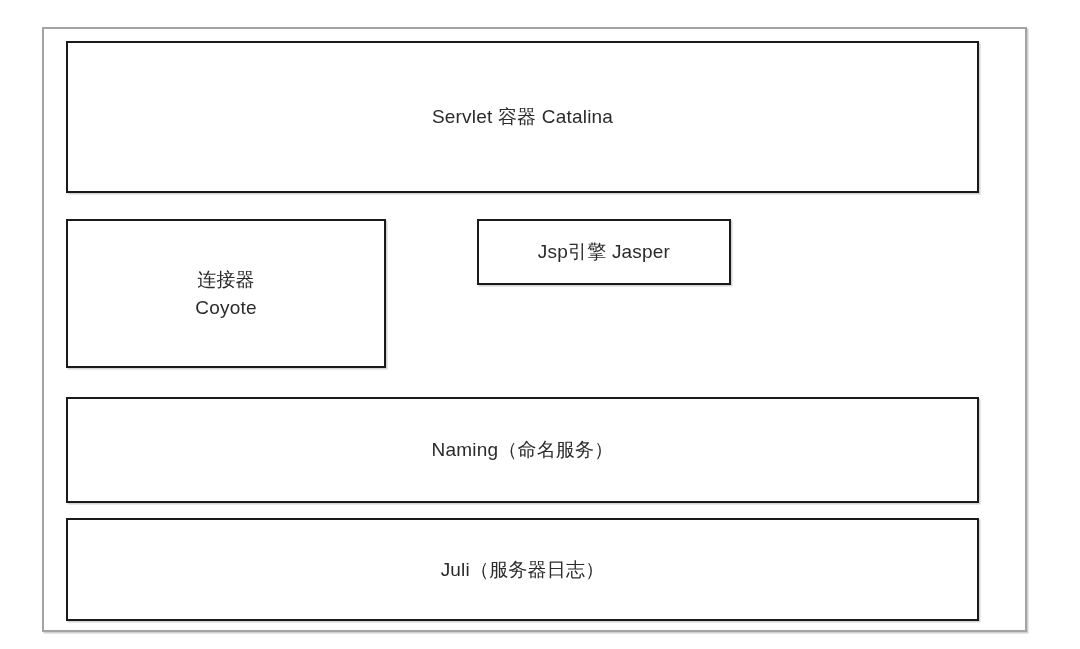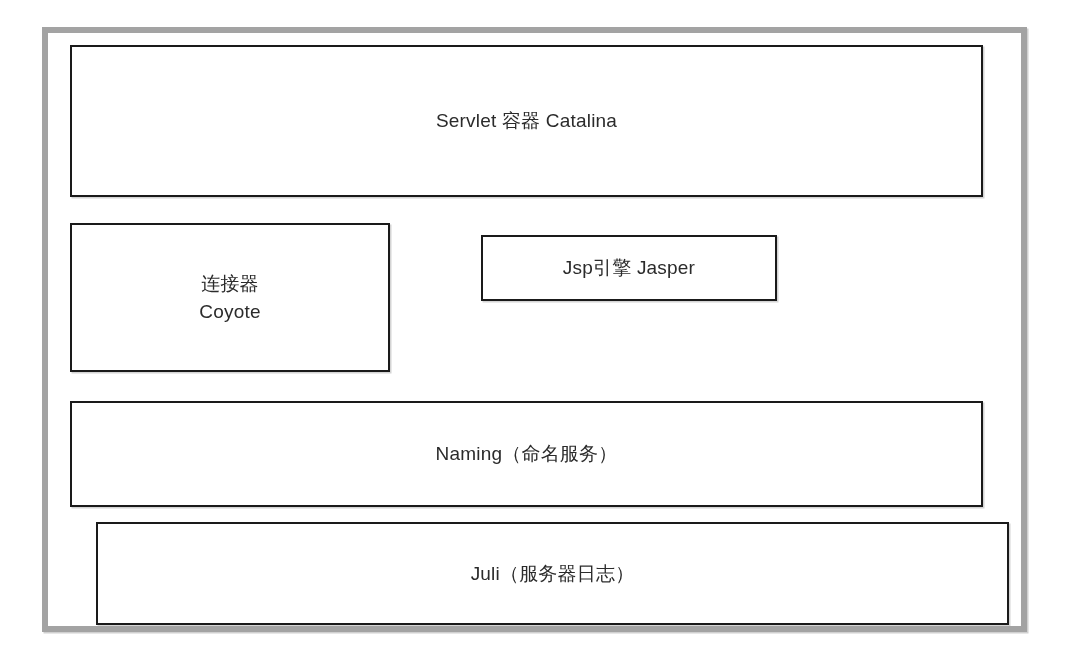--- a/index.html
+++ b/index.html
@@ -22,21 +22,21 @@
     background: #ffffff;
   }
 
   
   .outer-frame {
     position: absolute;
     left: 42px;
     top: 27px;
     width: 985px;
     height: 605px;
-    border: 6px solid #a3a3a3;
+    border: 2px solid #a3a3a3;
     box-sizing: border-box;
     background: #ffffff;
     box-shadow: 1.5px 1.5px 0 rgba(170,170,170,0.55);
   }
 
   
   .box {
     position: absolute;
     border: 2px solid #1a1a1a;
     box-sizing: border-box;
@@ -65,43 +65,41 @@
   }
   .box-coyote {
     left: 22px;
     top: 190px;
     width: 320px;
     height: 149px;
   }
   .box-jasper {
     left: 433px;
     top: 190px;
-    width: 296px;
+    width: 254px;
     height: 66px;
-    margin-top: 12px;
   }
   .box-javael {
     left: 433px;
     top: 271px;
     width: 319px;
     height: 71px;
   }
   .box-naming {
     left: 22px;
     top: 368px;
     width: 913px;
     height: 106px;
     align-items: center;
   }
   .box-juli {
     left: 22px;
     top: 489px;
     width: 913px;
     height: 103px;
-    margin-left: 26px;
   }
 </style>
 </head>
 <body>
 
 <div class="canvas">
 
   <div class="outer-frame">
 
     <div class="box box-catalina">

